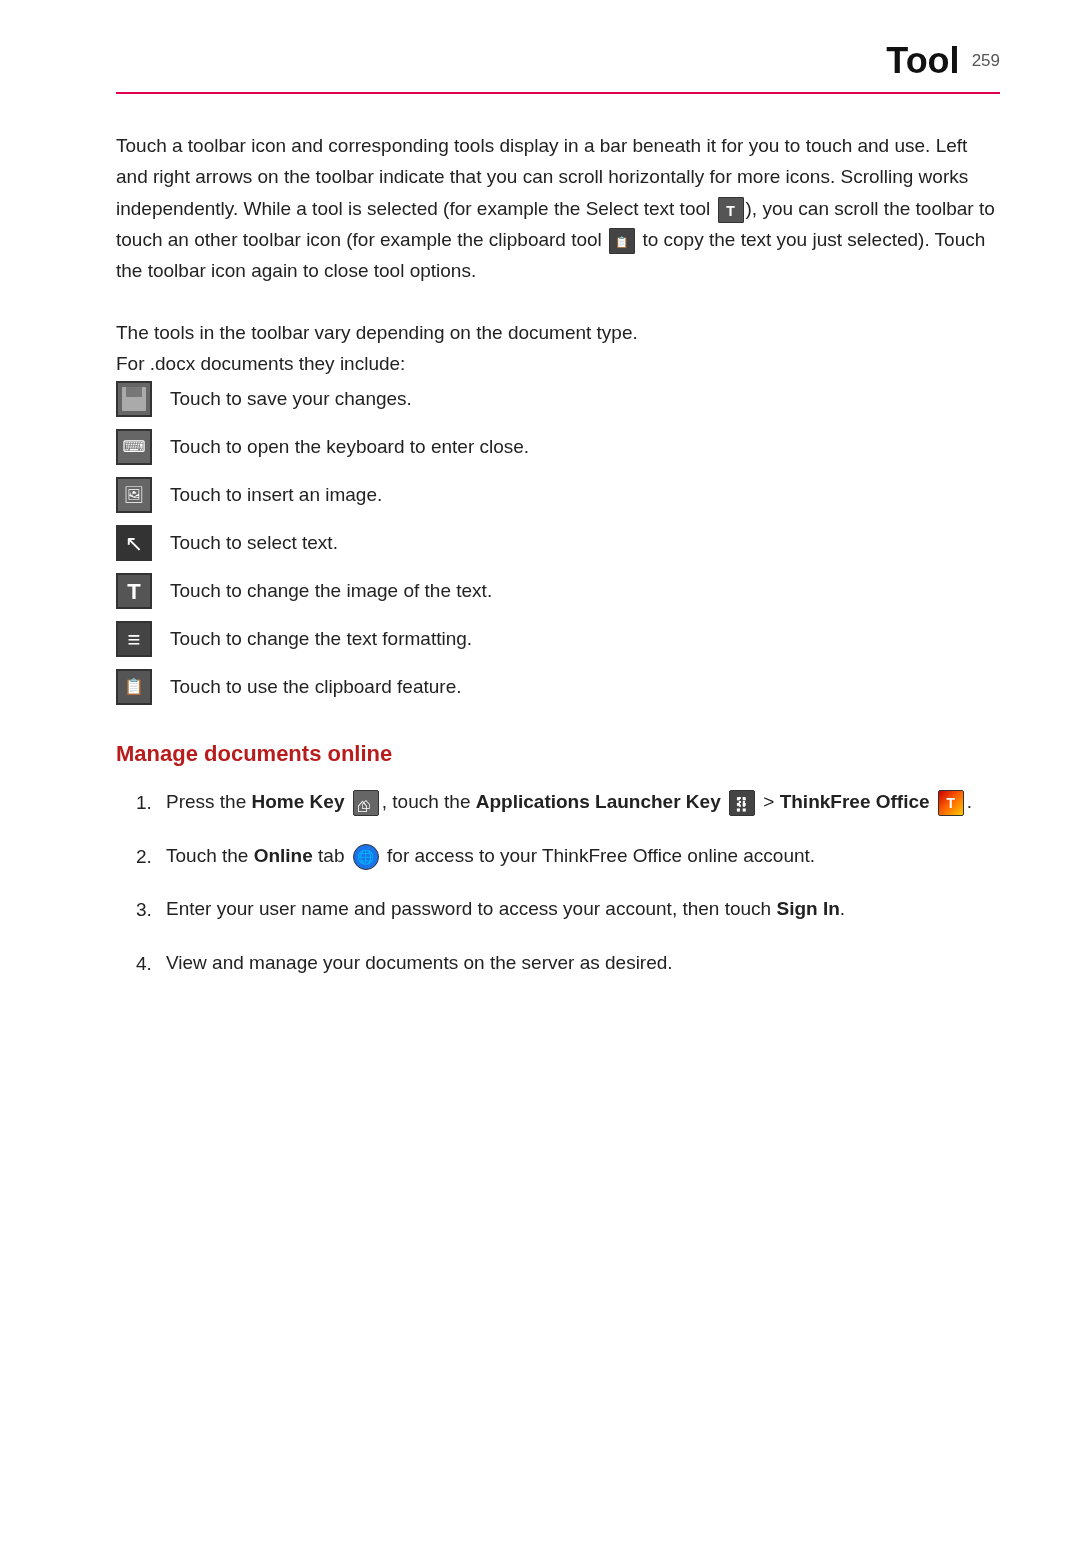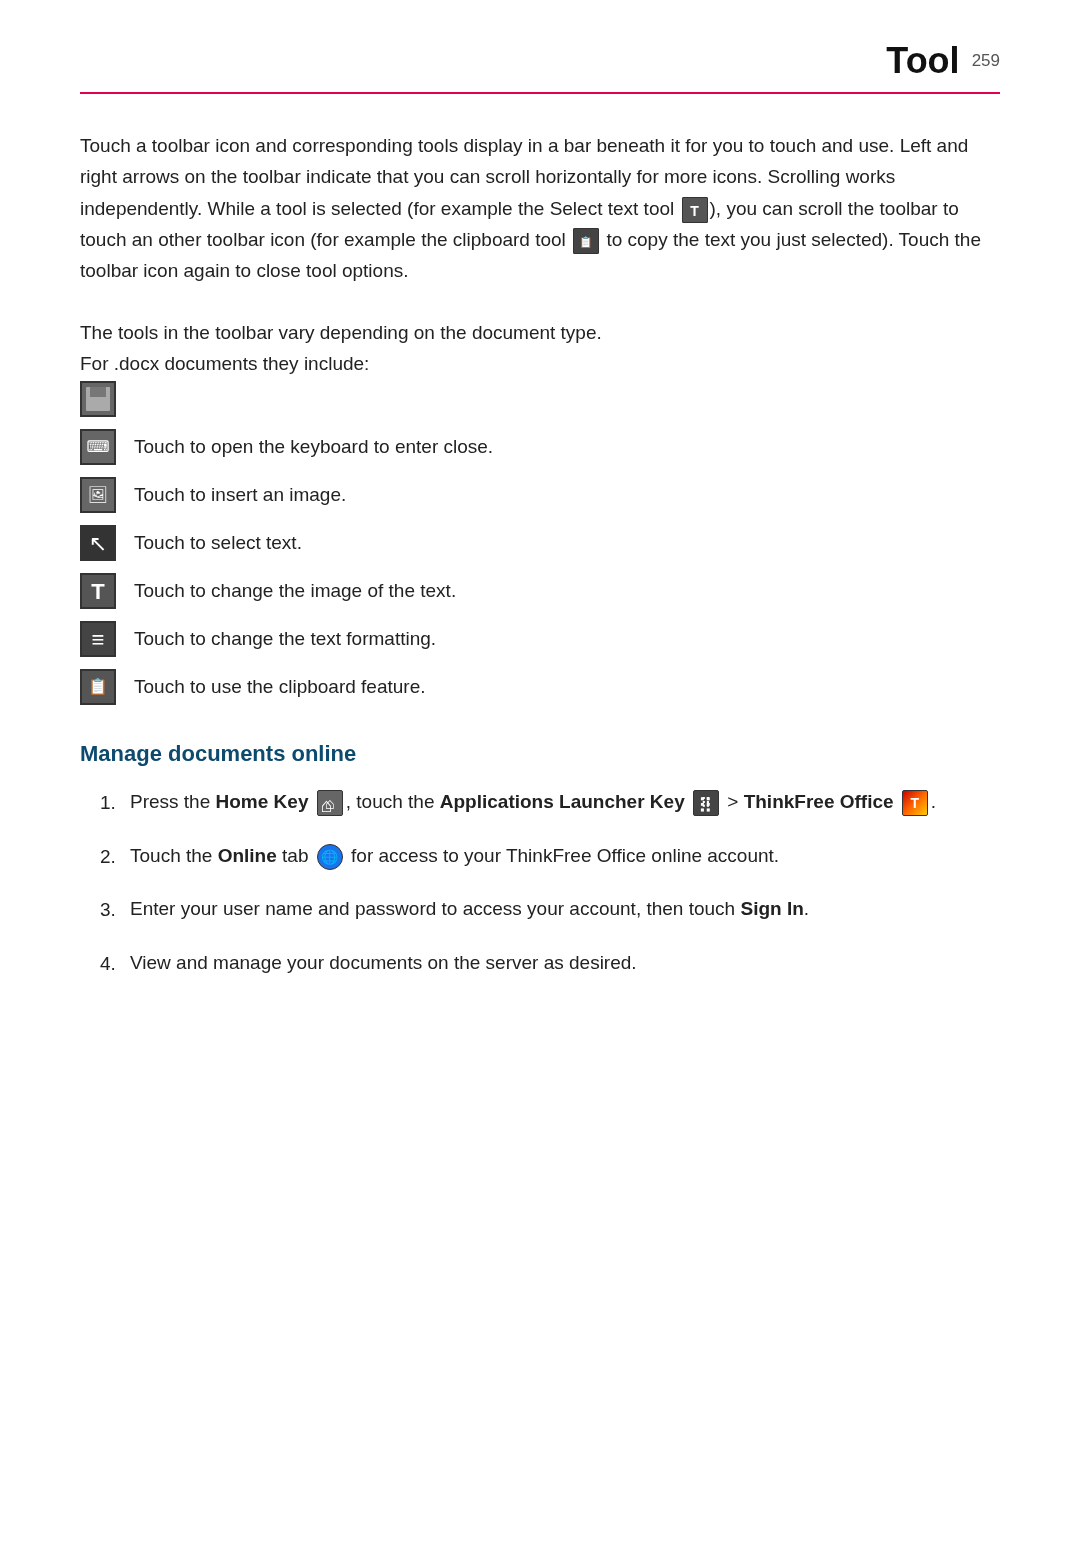--- a/index.html
+++ b/index.html
@@ -10,21 +10,21 @@
       font-size: 18px;
       color: #222222;
       width: 1080px;
       min-height: 1552px;
       padding: 0;
     }
 
     .page {
       width: 1080px;
       min-height: 1552px;
-      padding: 40px 80px 60px 80px;
+      padding: 40px 80px 60px 116px;
       position: relative;
     }
 
     
     .page-header {
       display: flex;
       align-items: center;
       justify-content: flex-end;
       border-bottom: 2px solid #e0004d;
       padding-bottom: 10px;
@@ -99,21 +99,21 @@
     .icon-save::before {
       content: '';
       position: absolute;
       top: 4px; left: 8px; right: 8px; height: 10px;
       background: #777;
       z-index: 2;
     }
 
     
     .section-heading {
-      color: #0c4a6e;
+      color: #b91c1c;
       font-size: 22px;
       font-weight: bold;
       margin-bottom: 20px;
     }
 
     
     .numbered-list {
       list-style: none;
       padding-left: 20px;
     }
@@ -205,20 +205,21 @@
   </p>
 
   <p class="docx-text">
     <span>The tools in the toolbar vary depending on the document type.</span><br>
     <span>For .docx documents they include:</span>
   </p>
 
   <ul class="icon-list">
     <li>
       <span class="tool-icon icon-save" style="background:#666; display:flex; align-items:center; justify-content:center; font-size:18px; color:#fff; border:2px solid #333; width:36px; height:36px; flex-shrink:0; margin-right:18px;">💾</span>
+      <span>Touch to save your changes.</span>
     </li>
     <li>
       <span class="tool-icon" style="background:#666; display:flex; align-items:center; justify-content:center; font-size:16px; color:#fff; border:2px solid #333; width:36px; height:36px; flex-shrink:0; margin-right:18px;">⌨</span>
       <span>Touch to open the keyboard to enter close.</span>
     </li>
     <li>
       <span class="tool-icon" style="background:#666; display:flex; align-items:center; justify-content:center; font-size:16px; color:#fff; border:2px solid #333; width:36px; height:36px; flex-shrink:0; margin-right:18px;">🖼</span>
       <span>Touch to insert an image.</span>
     </li>
     <li>

